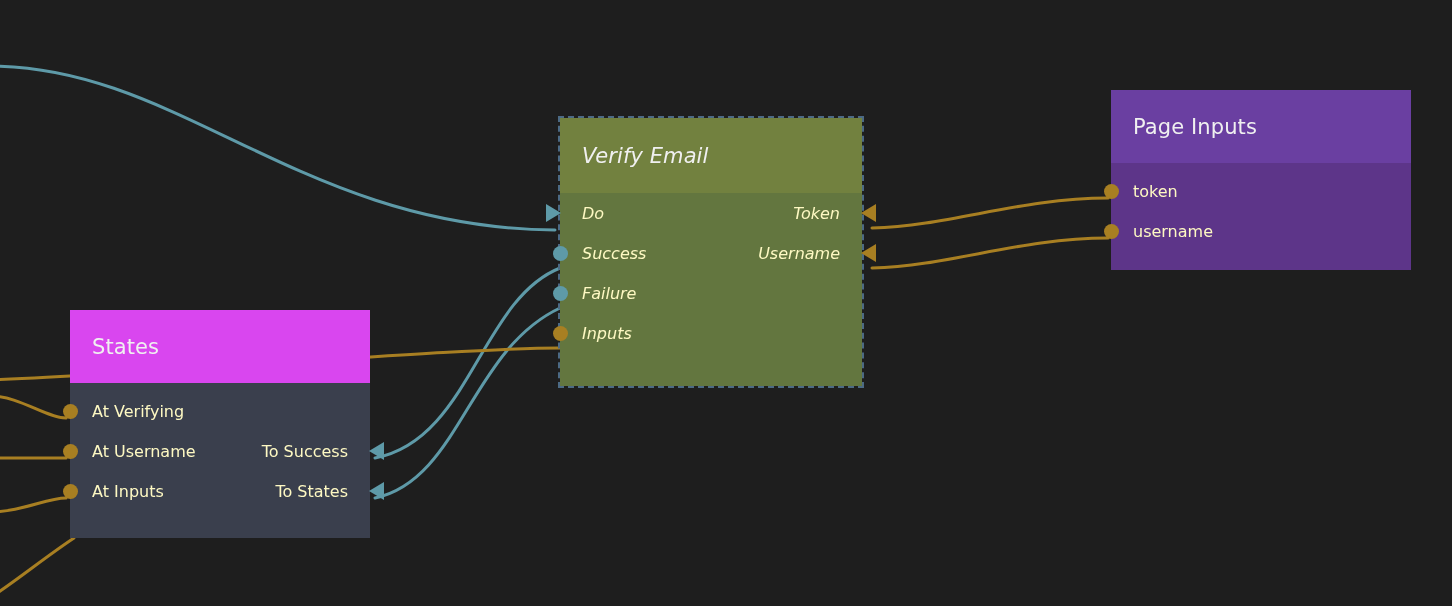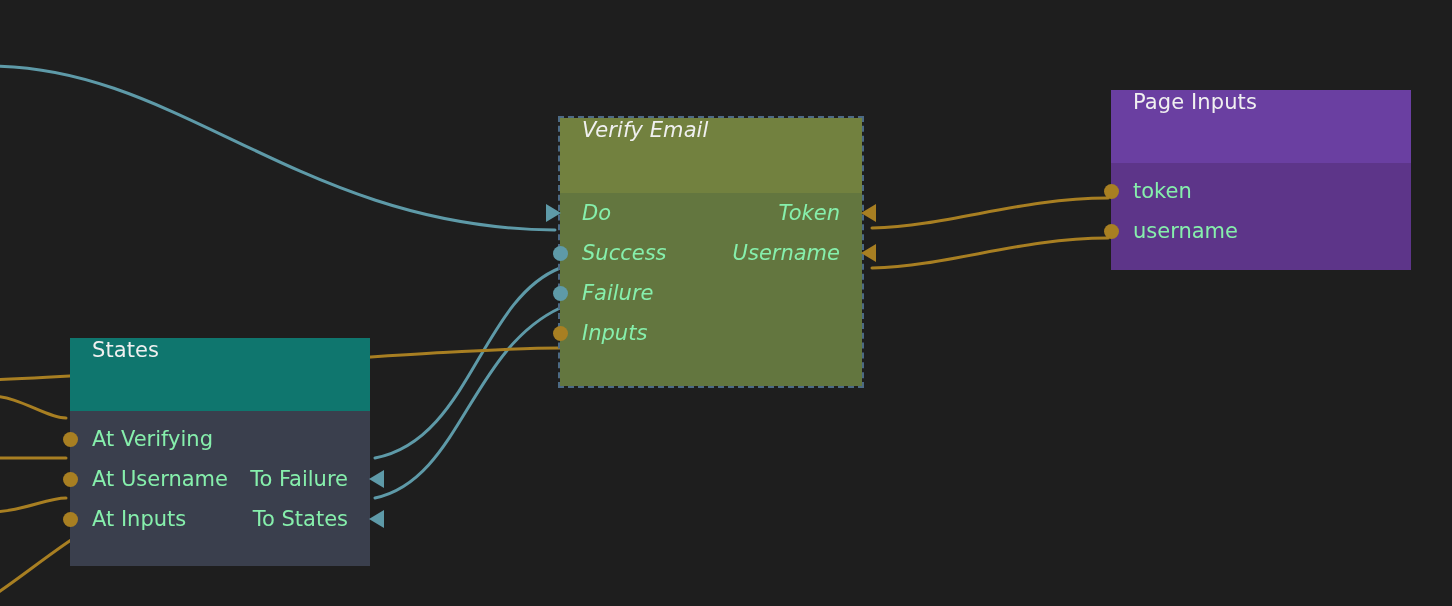--- a/index.html
+++ b/index.html
@@ -23,42 +23,43 @@
     height: 606px;
     pointer-events: none;
   }
   .node {
     position: absolute;
     box-sizing: border-box;
   }
   .node-header {
     box-sizing: border-box;
     display: flex;
+    align-items: center;
     padding-left: 22px;
   }
   .node-title {
     color: #f0f0f0;
     font-size: 21px;
     font-weight: 400;
     letter-spacing: 0.1px;
   }
   .node-body {
     position: relative;
     box-sizing: border-box;
   }
   .port-row {
     position: relative;
     height: 40px;
     display: flex;
     align-items: center;
     box-sizing: border-box;
   }
   .port-label {
-    color: #86efac;
-    font-size: 21px;
+    color: #fef9c3;
+    font-size: 16px;
     font-weight: 400;
     white-space: nowrap;
   }
   .port-label.in  { position: absolute; left: 22px; }
   .port-label.out { position: absolute; right: 22px; }
 
   
   .dot {
     position: absolute;
     width: 15px;
@@ -117,22 +118,21 @@
 
   
   #node-states {
     left: 70px;
     top: 310px;
     width: 300px;
     height: 228px;
   }
   #node-states .node-header {
     height: 73px;
-    background: #0f766e;
-    margin-top: 28px;
+    background: #d946ef;
   }
   #node-states .node-body {
     height: 155px;
     background: #3a3f4d;
     padding-top: 8px;
   }
 
   
   #node-page-inputs {
     left: 1111px;
@@ -211,21 +211,21 @@
 
       <div class="port-row">
         <span class="dot in orange"></span>
         <span class="port-label in">At Verifying</span>
       </div>
 
       <div class="port-row">
         <span class="dot in orange"></span>
         <span class="port-label in">At Username</span>
         <span class="tri in-left-teal"></span>
-        <span class="port-label out">To Failure</span>
+        <span class="port-label out">To Success</span>
       </div>
 
       <div class="port-row">
         <span class="dot in orange"></span>
         <span class="port-label in">At Inputs</span>
         <span class="tri in-left-teal"></span>
         <span class="port-label out">To States</span>
       </div>
 
     </div>

